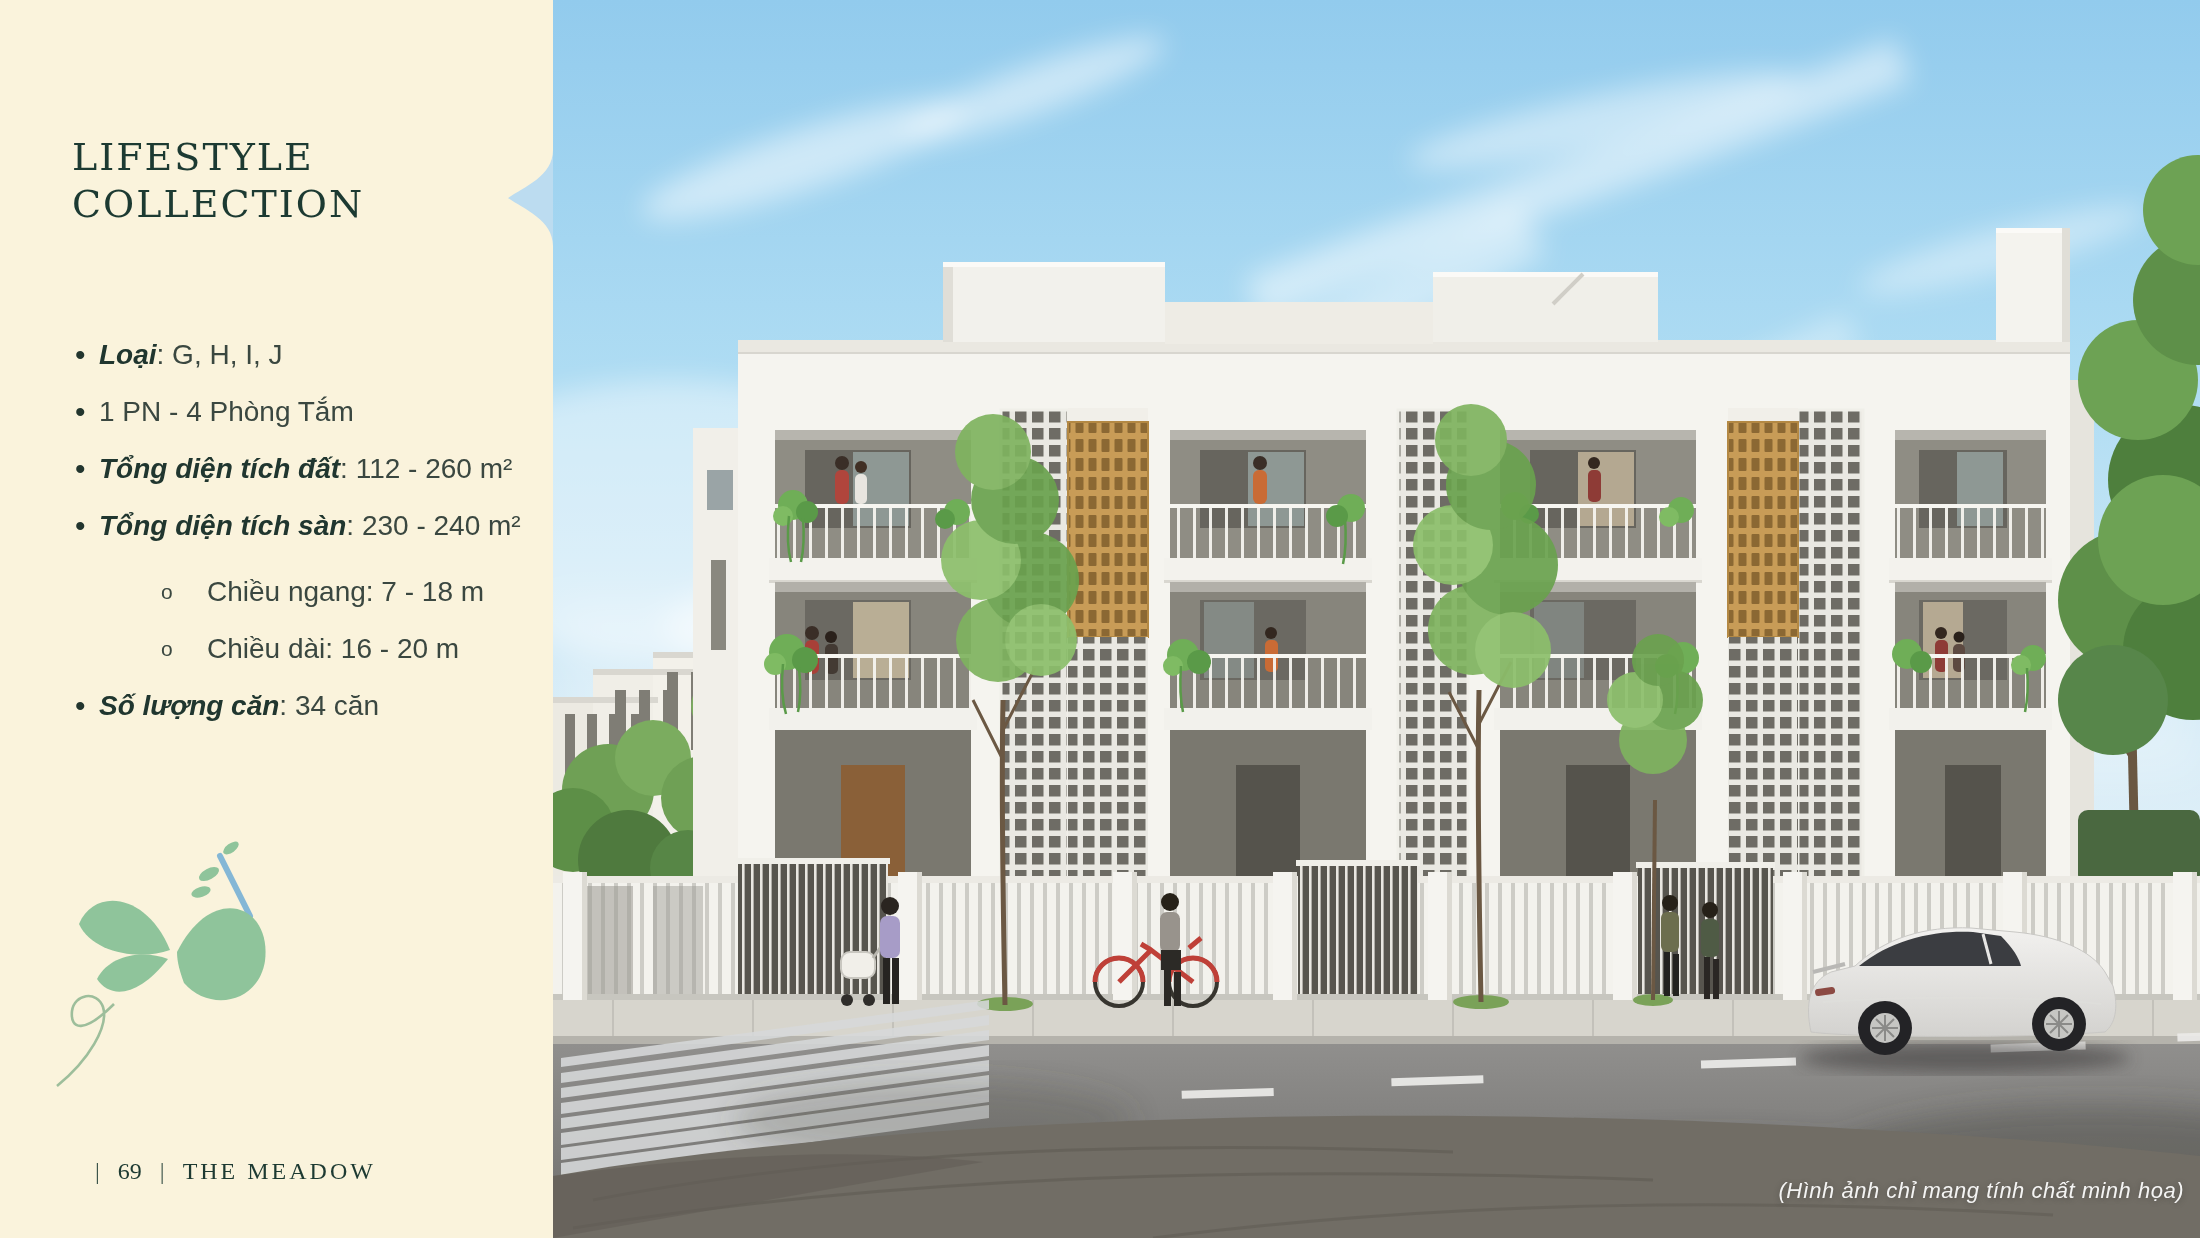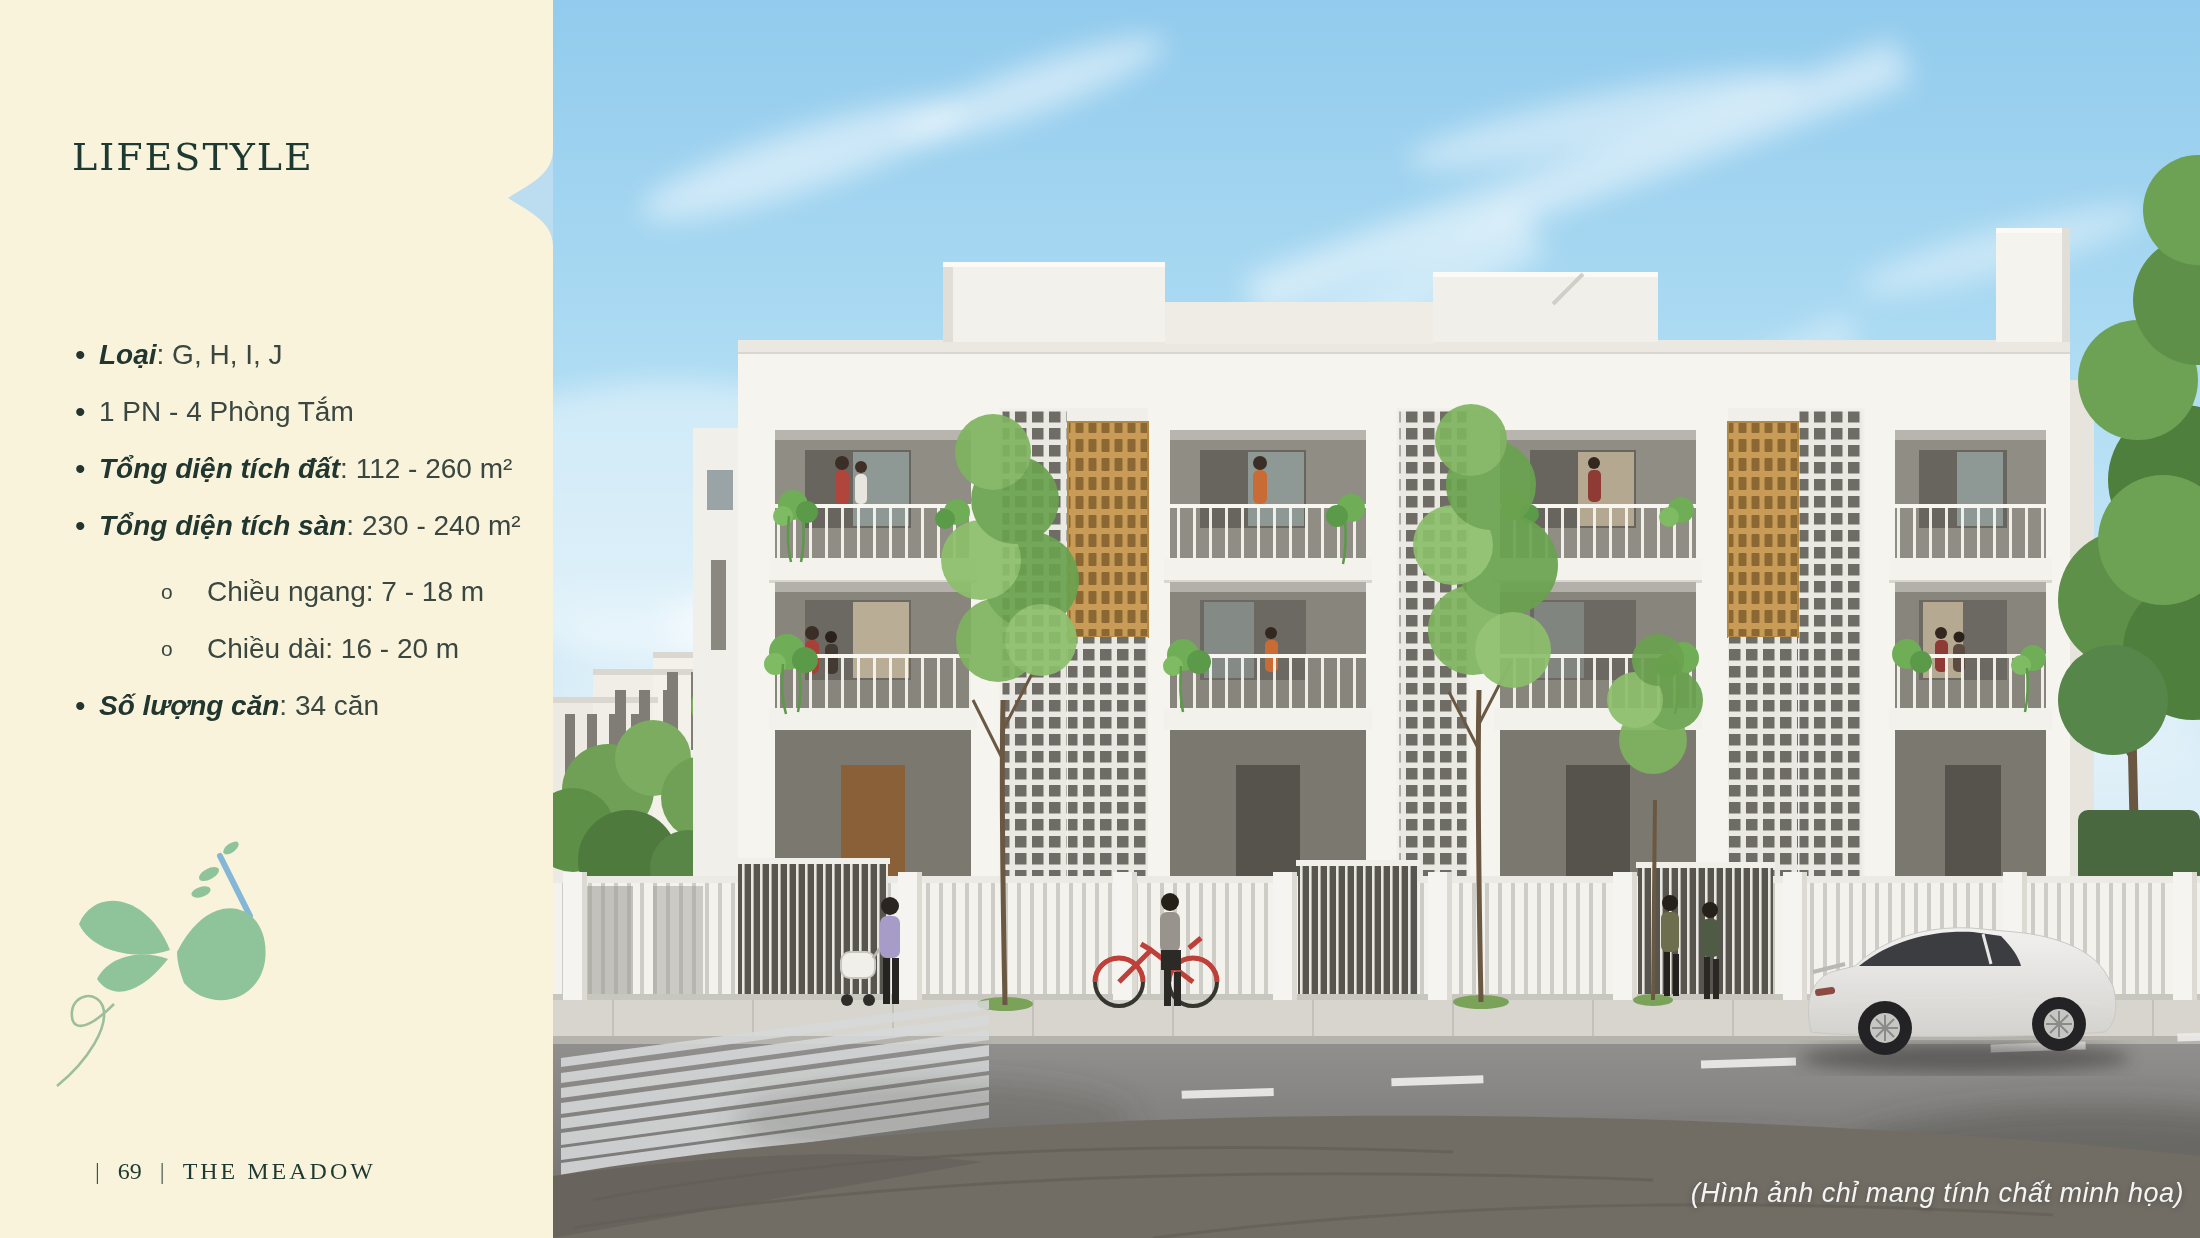--- a/index.html
+++ b/index.html
@@ -18,31 +18,32 @@
   .item.sub.first{margin-top:9px;}
   .logo{position:absolute;left:52px;top:832px;}
   .footer{position:absolute;left:95px;top:1158px;font-family:"Liberation Serif",serif;
           font-size:24px;color:#1D3A32;display:flex;align-items:baseline;gap:18px;}
   .footer .bar{font-weight:400;opacity:.85;}
   .footer .project{letter-spacing:3px;}
   
   .photo{position:absolute;left:553px;top:0;width:1647px;height:1238px;overflow:visible;}
   .photo svg.scene{position:absolute;left:0;top:0;}
   .notch{position:absolute;left:-45px;top:150px;}
-  .caption{position:absolute;right:16px;top:1178px;font-size:27px;font-style:italic;
+  .caption{position:absolute;right:16px;top:1178px;font-size:22px;font-style:italic;
            color:rgba(255,255,255,.93);letter-spacing:.5px;text-shadow:0 1px 6px rgba(0,0,0,.28);}
 </style>
 </head>
 <body>
 
 <div class="page">
 
   <div class="panel">
     <div class="title">
       <div>LIFESTYLE</div>
+      <div>COLLECTION</div>
     </div>
 
     <div class="specs">
       <div class="item">
         <span class="marker">•</span>
         <span class="label">Loại</span>
         <span class="value">: G, H, I, J</span>
       </div>
       <div class="item">
         <span class="marker">•</span>

